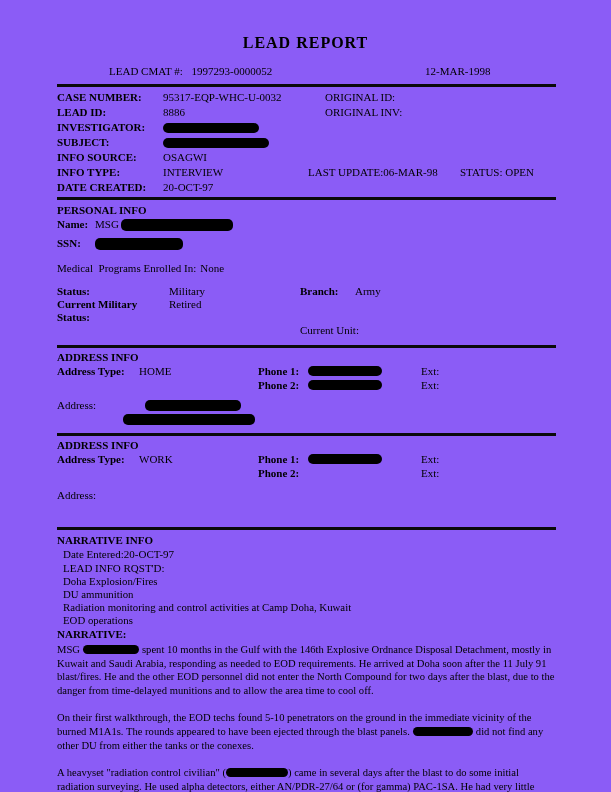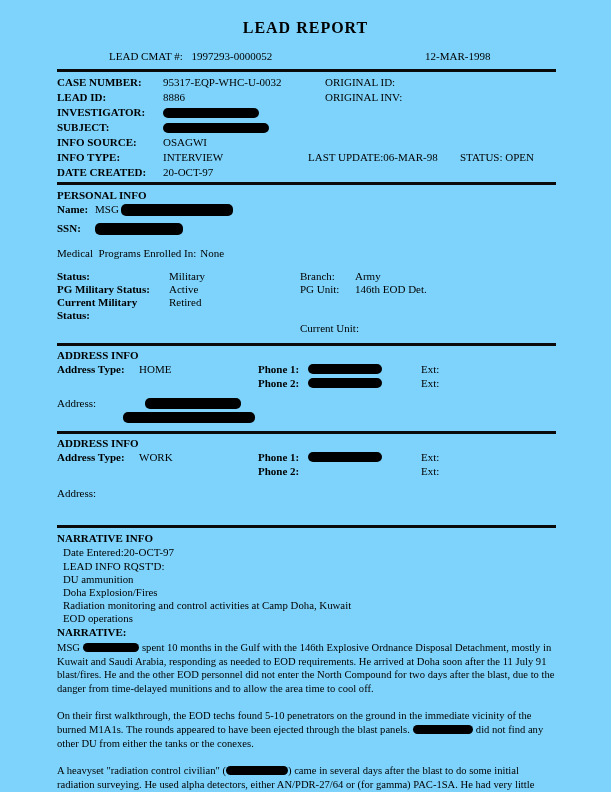--- a/index.html
+++ b/index.html
@@ -1,37 +1,37 @@
 <!DOCTYPE html>
 <html><head>
 <meta charset="utf-8">
 <style>
   * { margin:0; padding:0; box-sizing:border-box; }
   html,body { background:#e8e8e8; }
   body { font-family:"Liberation Serif", serif; color:#000; }
   .page {
-    width:611px; height:792px; background:#7dd3fc; margin:0 auto;
-    padding-top:19px; overflow:hidden; position:relative;
+    width:611px; height:792px; background:#8b5cf6; margin:0 auto;
+    padding-top:34px; overflow:hidden; position:relative;
   }
   .content { margin:0 55px 0 57px; }
   .title { text-align:center; font-size:16px; font-weight:bold; letter-spacing:1px; }
   .rule { border:none; border-top:3px solid #0a0a0a; height:0; }
   .row { display:flex; align-items:baseline; font-size:11px; line-height:15px; }
   .row13 { line-height:13px; }
   .row14 { line-height:14px;align-items:flex-end; }
   .b { font-weight:normal; }
   .sec-h { font-weight:bold; font-size:11px; line-height:14px; }
   
   .cl  { width:106px; font-weight:bold; flex:none; }
   .cv  { width:162px; flex:none; }
   .cv2 { width:145px; flex:none; }
   .lu  { width:152px; flex:none; }
   .pl  { width:112px; font-weight:bold; flex:none; }
   .pv  { width:131px; flex:none; }
-  .prl { width:55px; font-weight:normal; flex:none; }
+  .prl { width:55px; font-weight:bold; flex:none; }
   .nl  { width:38px; font-weight:bold; flex:none; }
   .al  { width:82px; font-weight:bold; flex:none; }
   .av  { width:119px; flex:none; }
   .phl { width:50px; font-weight:bold; flex:none; }
   .phv { width:113px; flex:none; }
   .sp201 { width:201px; flex:none; }
   
   .rd { display:inline-block; background:#000; height:10px; border-radius:5px; align-self:center; vertical-align:-1px; }
   
   .indent { padding-left:6px; }
@@ -118,26 +118,20 @@
       <div class="row mt10">
         <span class="b" style="white-space:pre; margin-right:4px;">Medical  Programs Enrolled In:</span>
         <span>None</span>
       </div>
       <div class="mt9">
         <div class="row row13">
           <span class="pl">Status:</span>
           <span class="pv">Military</span>
           <span class="prl">Branch:</span>
           <span>Army</span>
-        </div>
-        <div class="row row13">
-          <span class="pl">PG Military Status:</span>
-          <span class="pv">Active</span>
-          <span class="prl">PG Unit:</span>
-          <span>146th EOD Det.</span>
         </div>
         <div class="row row13">
           <span class="pl">Current Military Status:</span>
           <span class="pv">Retired</span>
         </div>
         <div class="row row13">
           <span class="pl"></span>
           <span class="pv"></span>
           <span class="b">Current Unit:</span>
         </div>
@@ -198,22 +192,22 @@
     <div class="mt3">
       <div class="sec-h">NARRATIVE INFO</div>
       <div class="row row14 indent">
         <span class="b">Date Entered:</span>
           <span>20-OCT-97</span>
       </div>
       <div class="row row14 indent">
         <span class="b">LEAD INFO RQST'D:</span>
       </div>
       <div class="indent" style="font-size:10.8px; line-height:13px;">
+        <div>Doha Explosion/Fires</div>
         <div>DU ammunition</div>
-        <div>Doha Explosion/Fires</div>
         <div>Radiation monitoring and control activities at Camp Doha, Kuwait</div>
         <div>EOD operations</div>
       </div>
       <div class="sec-h">NARRATIVE:</div>
 
       <p class="para mt2">
         <span>MSG</span><span class="rd rd-sp" style="width:56px;"></span><span>spent 10 months in the Gulf with the 146th Explosive Ordnance Disposal Detachment, mostly in Kuwait and Saudi Arabia, responding as needed to EOD requirements.  He arrived at Doha soon after the 11 July 91 blast/fires.  He and the other EOD personnel did not enter the North Compound for two days after the blast, due to the danger from time-delayed munitions and to allow the area time to cool off.</span>
       </p>
 
       <p class="para mt14">

